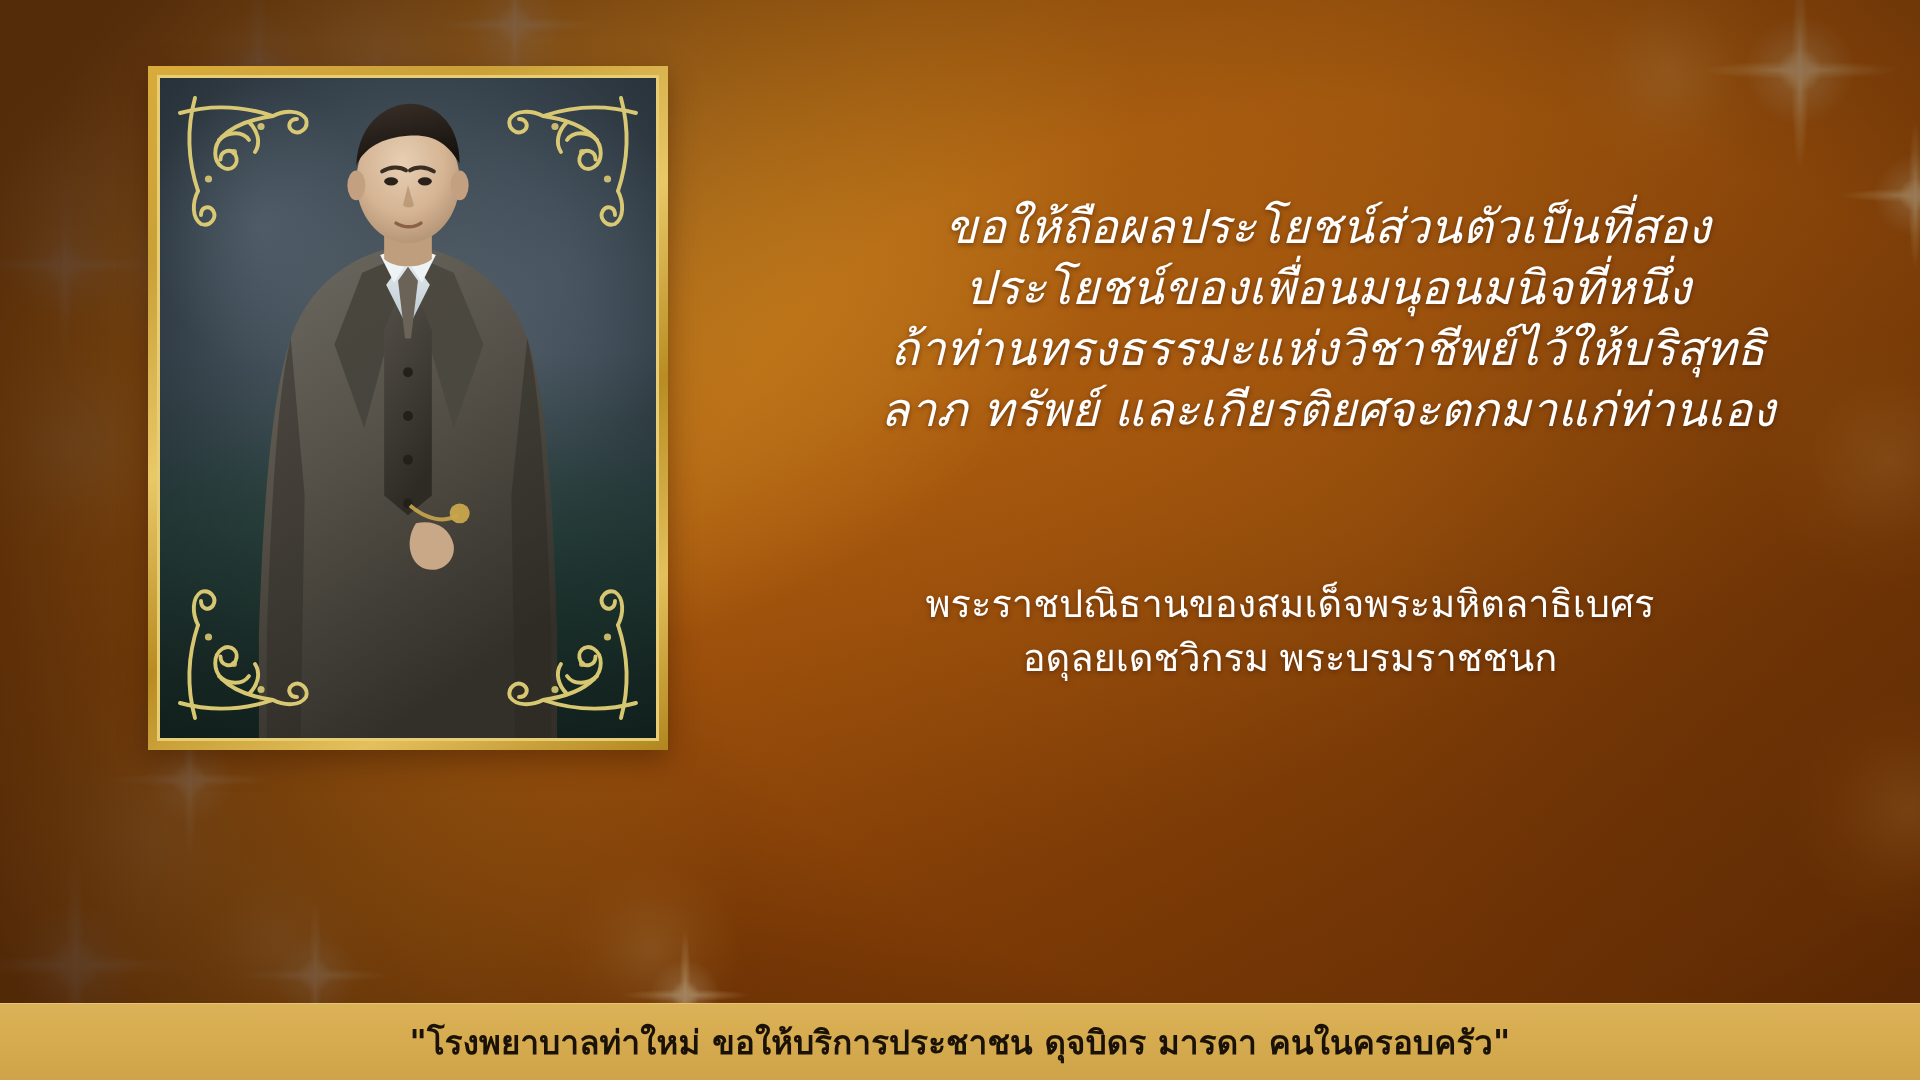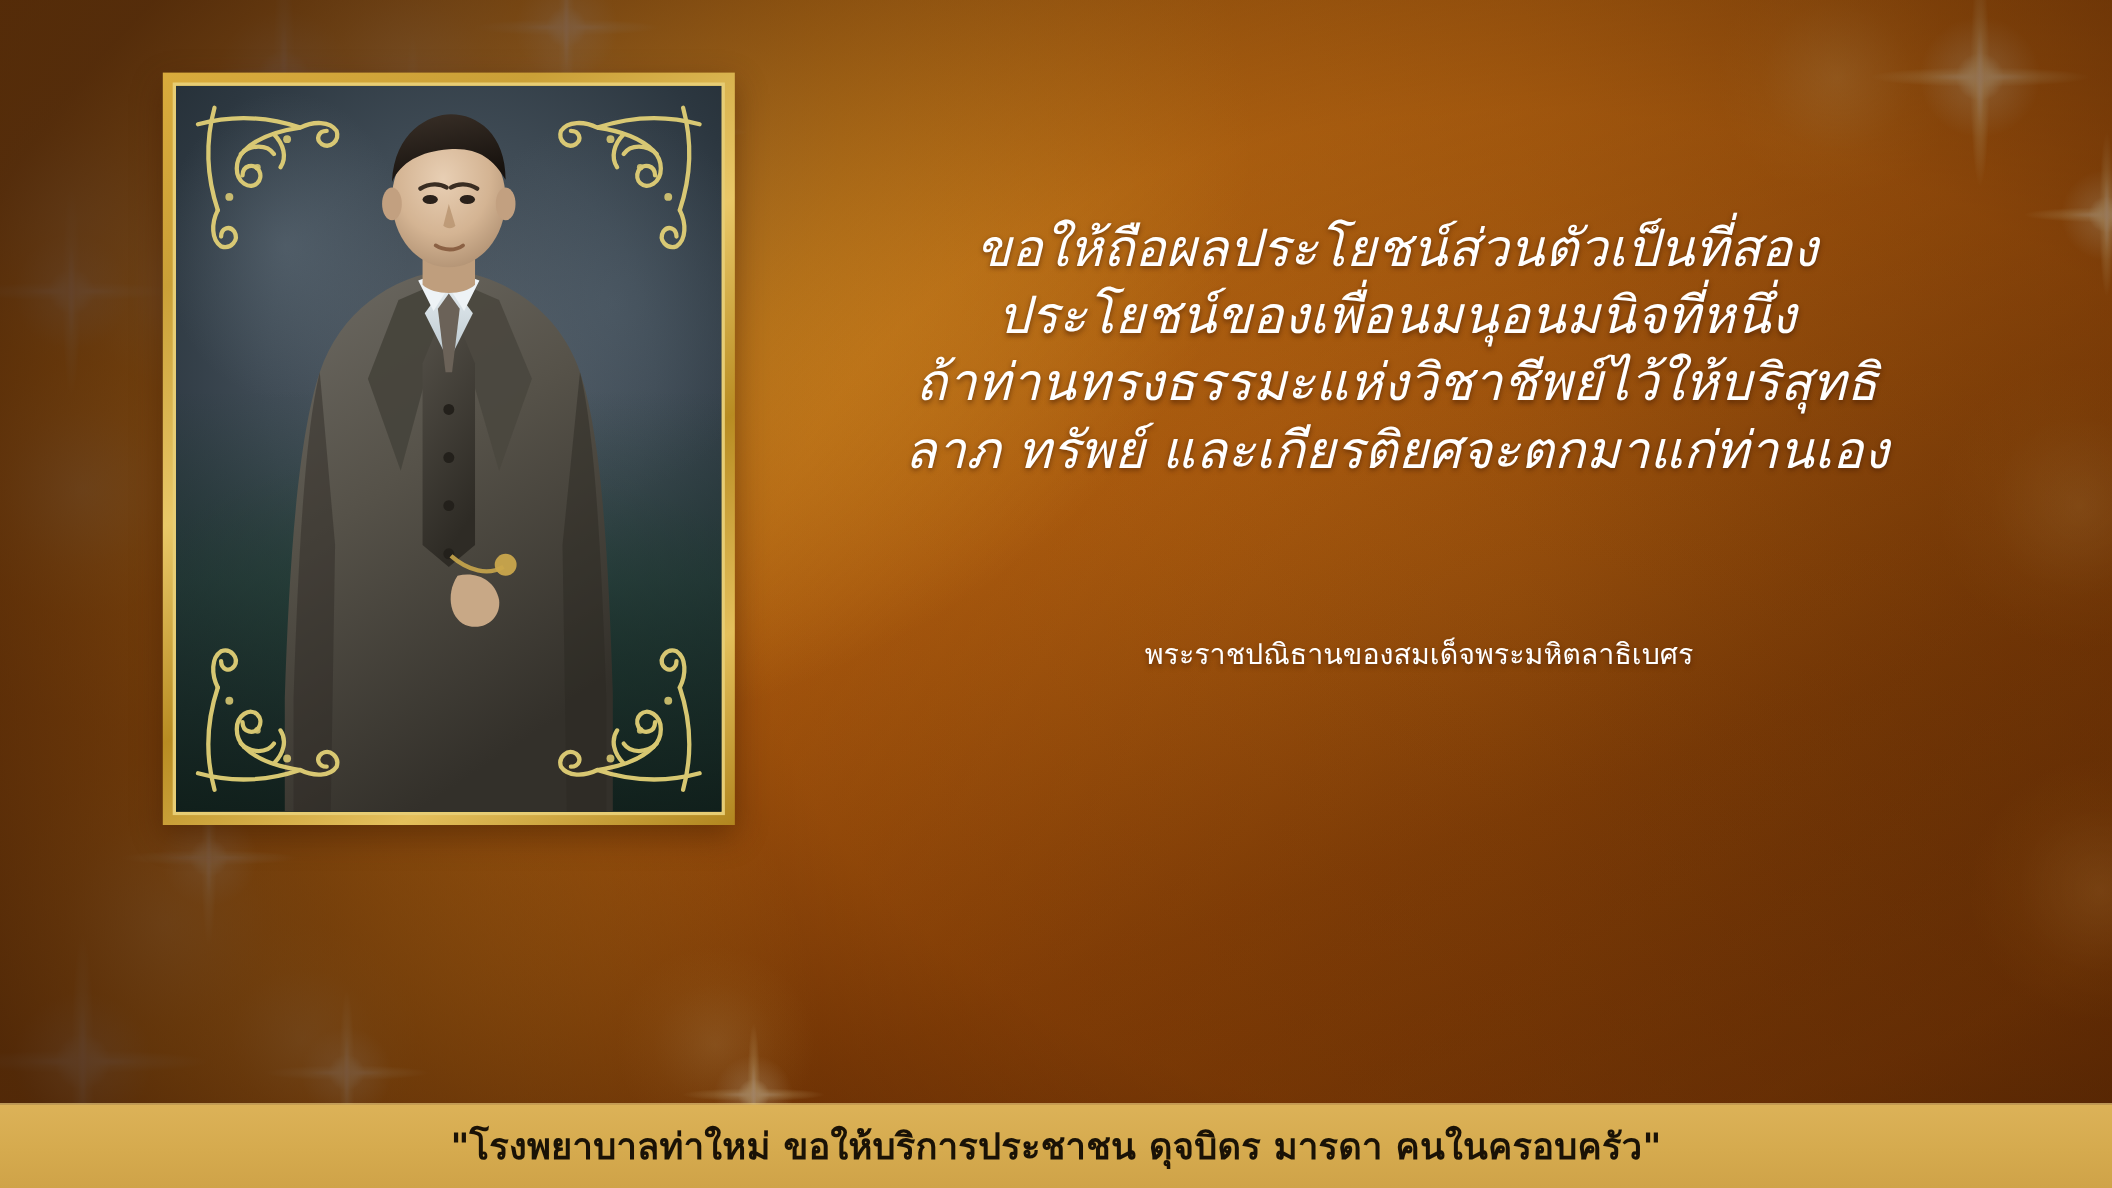--- a/index.html
+++ b/index.html
@@ -126,21 +126,21 @@
   .corner-orn.tr { right: 8px; top: 8px;  transform: scaleX(-1); }
   .corner-orn.bl { left: 8px;  bottom: 8px; transform: scaleY(-1); }
   .corner-orn.br { right: 8px; bottom: 8px; transform: scale(-1,-1); }
 
   
   .figure { position: absolute; left: 0; top: 0; width: 100%; height: 100%; }
 
   
   #quote-block {
     position: absolute;
-    left: 680px;
+    left: 738px;
     top: 196px;
     width: 1180px;
     text-align: center;
     color: #ffffff;
   }
   .quote-line {
     font-family: "DejaVu Sans", "Liberation Sans", sans-serif;
     font-style: italic;
     font-weight: 400;
     font-size: 47px;
@@ -152,22 +152,22 @@
 
   #attribution-block {
     position: absolute;
     left: 700px;
     top: 578px;
     width: 1180px;
     text-align: center;
     color: #ffffff;
   }
   .attr-line {
-    font-family: Liberation Serif, serif;
-    font-size: 26px;
+    font-family: Liberation Sans, sans-serif;
+    font-size: 38px;
     line-height: 1.42;
     white-space: nowrap;
     text-shadow: 0 2px 5px rgba(60,22,2,0.5);
   }
 
   
   #bottom-banner {
     position: absolute;
     left: 0;
     right: 0;
@@ -401,19 +401,20 @@
 
   <div id="quote-block">
     <div class="quote-line">ขอให้ถือผลประโยชน์ส่วนตัวเป็นที่สอง</div>
     <div class="quote-line">ประโยชน์ของเพื่อนมนุอนมนิจที่หนึ่ง</div>
     <div class="quote-line">ถ้าท่านทรงธรรมะแห่งวิชาชีพย์ไว้ให้บริสุทธิ</div>
     <div class="quote-line">ลาภ ทรัพย์ และเกียรติยศจะตกมาแก่ท่านเอง</div>
   </div>
 
   <div id="attribution-block">
     <div class="attr-line">พระราชปณิธานของสมเด็จพระมหิตลาธิเบศร</div>
+    <div class="attr-line">อดุลยเดชวิกรม  พระบรมราชชนก</div>
   </div>
 
   <div id="bottom-banner">
     <div id="banner-text">"โรงพยาบาลท่าใหม่ ขอให้บริการประชาชน ดุจบิดร มารดา คนในครอบครัว"</div>
   </div>
 
 </div>
 
 </body></html>

